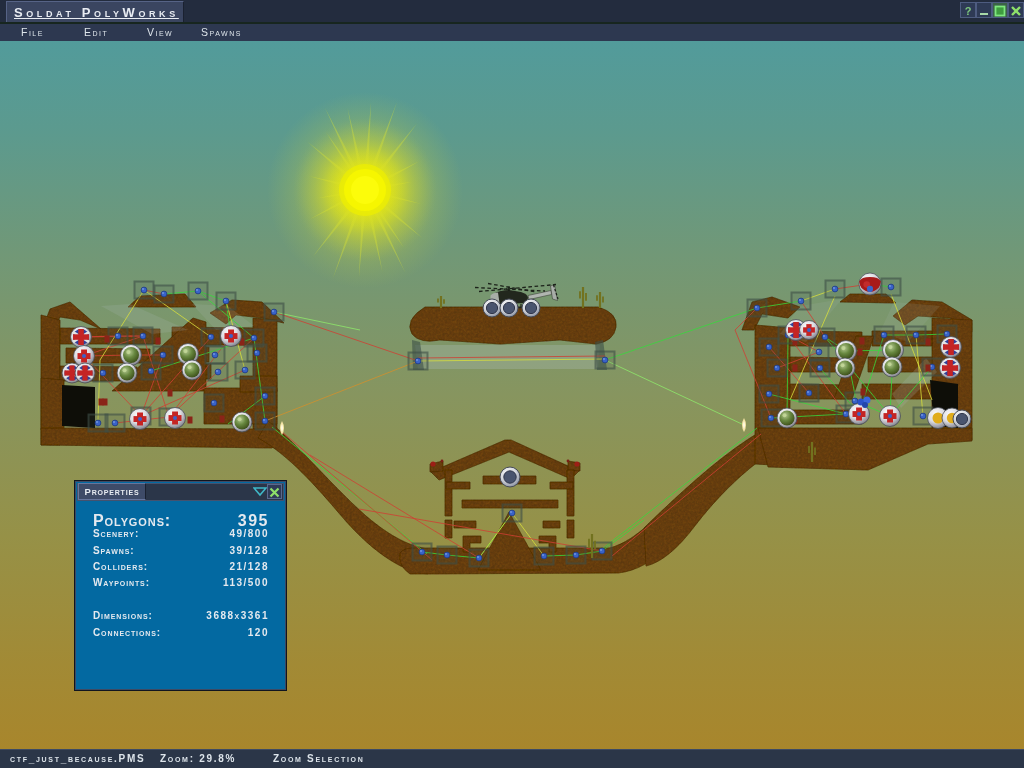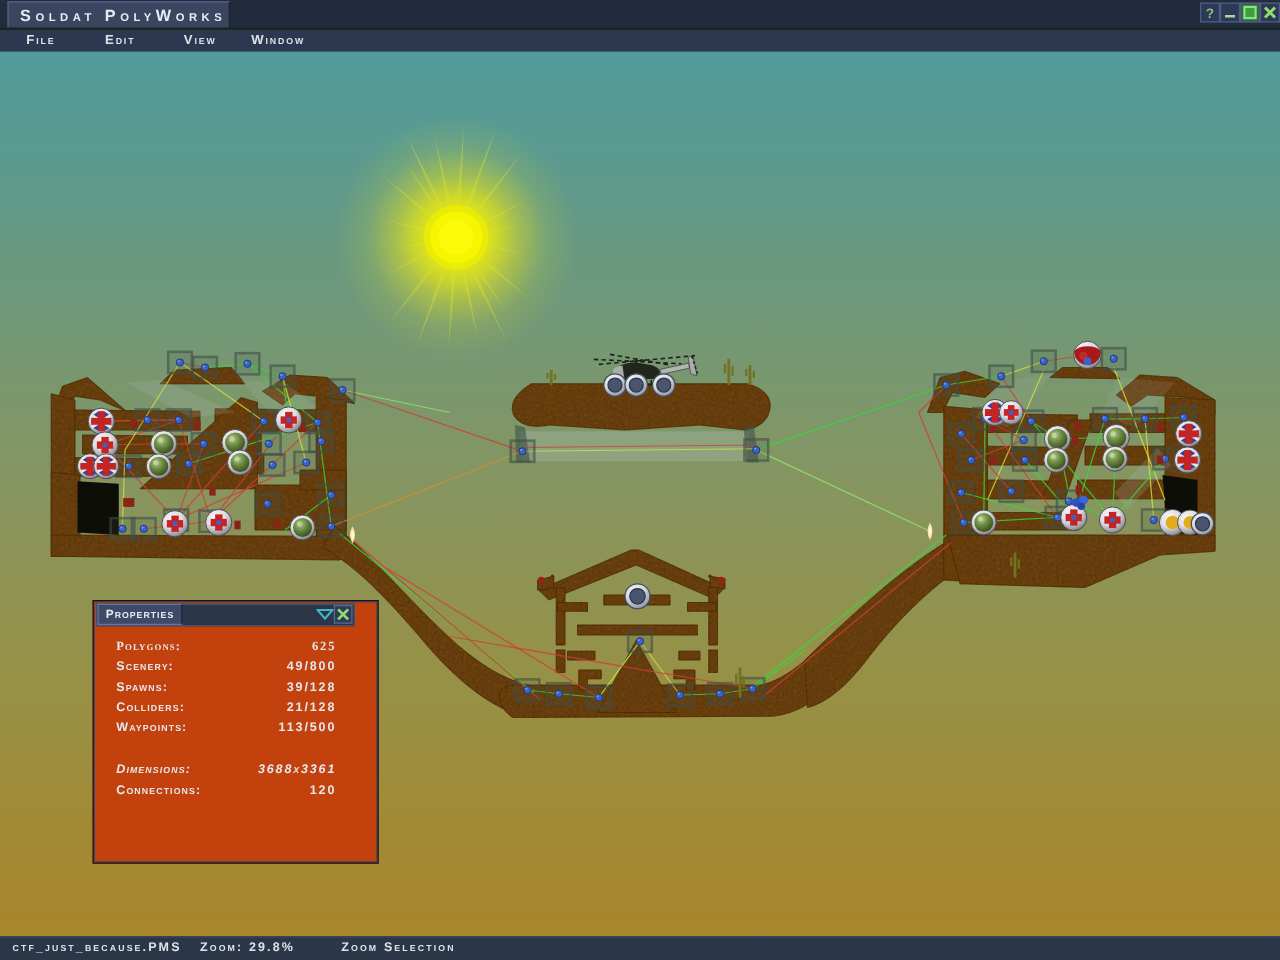--- a/index.html
+++ b/index.html
@@ -1,32 +1,32 @@
 <!DOCTYPE html>
 <html><head><meta charset="utf-8"><style>
 html,body{margin:0;padding:0;width:1024px;height:768px;overflow:hidden;
  font-family:"Liberation Sans",sans-serif;}
 #app{position:relative;width:1024px;height:768px;background:#2b3648;}
 .sc{font-variant:small-caps;}
 #titlebar{position:absolute;left:0;top:0;width:1024px;height:24px;background:#232c3e;}
 #titlebox{position:absolute;left:6px;top:1px;width:169px;height:21px;background:#3a4560;
  border:1px solid #566386;border-bottom-color:#1a2130;border-right-color:#1a2130;
  color:#e8ecf2;font-size:13px;font-weight:bold;letter-spacing:3.6px;line-height:21px;
- text-align:center;padding-left:7px;}
+ text-align:left;padding-left:7px;text-decoration:underline;}
 .wbtn{position:absolute;top:2px;width:14px;height:14px;border:1px solid #4e5c80;
  background:#2e3a55;text-align:center;}
 #statusbar{position:absolute;left:0;top:749px;width:1024px;height:19px;background:#2b3648;
  border-top:1px solid #3d4a63;color:#dde4ea;font-size:10px;font-weight:bold;
  letter-spacing:1.7px;line-height:18px;}
 #menubar{position:absolute;left:0;top:24px;width:1024px;height:17px;background:#2d3850;
- color:#dde4ea;font-size:10.5px;font-weight:bold;letter-spacing:1.5px;line-height:17px;}
+ color:#dde4ea;font-size:10.5px;font-weight:normal;letter-spacing:1.5px;line-height:17px;}
 .mi{position:absolute;top:0;}
 #scene{position:absolute;left:0;top:41px;width:1024px;height:708px;}
 #props{position:absolute;left:74px;top:480px;width:211px;height:209px;
- background:#c2410c;border:1px solid #10151f;box-shadow:inset 0 0 0 1px #3d4a63;padding-left:16px;}
+ background:#0369a1;border:1px solid #10151f;box-shadow:inset 0 0 0 1px #3d4a63;}
 </style></head><body>
 <div id="app">
 <svg id="scene" width="1024" height="708" viewBox="0 41 1024 708">
 <defs>
 <linearGradient id="sky" x1="0" y1="41" x2="0" y2="749" gradientUnits="userSpaceOnUse">
           <stop offset="0" stop-color="#529b9b"></stop>
           <stop offset="0.13" stop-color="#5c9a8e"></stop>
           <stop offset="0.3" stop-color="#719877"></stop>
           <stop offset="0.5" stop-color="#87955f"></stop>
           <stop offset="0.7" stop-color="#969147"></stop>
@@ -572,36 +572,36 @@
         </svg></div>
  <div class="wbtn" style="left:1008px;"><svg width="12" height="12" viewBox="0 0 12 12">
           <path d="M2,2 L10,10 M10,2 L2,10" stroke="#8ee06a" stroke-width="2.4"></path>
         </svg></div>
 </div>
 <div style="position:absolute;left:0;top:22px;width:1024px;height:2px;background:#17261f;"></div>
 <div id="menubar" class="sc">
  <span class="mi" style="left:21px;">File</span>
  <span class="mi" style="left:84px;">Edit</span>
  <span class="mi" style="left:147px;">View</span>
- <span class="mi" style="left:201px;">Window</span>
+ <span class="mi" style="left:201px;">Spawns</span>
 </div>
 <div id="props">
 <div style="position:absolute;left:2px;top:2px;width:205px;height:16px;border:1px solid #44526f;background:#2b3649;"></div>
 <div class="sc" style="position:absolute;left:3px;top:2px;width:66px;height:15px;background:#3e4b68;border:1px solid #66759c;border-right-color:#1a2130;color:#e8ecf2;font-size:9.5px;font-weight:bold;letter-spacing:0.8px;line-height:15px;text-align:center;">Properties</div>
 <svg style="position:absolute;left:178px;top:6px;" width="14" height="10" viewBox="0 0 14 10">
         <path d="M1,1 L13,1 L7,8 Z" fill="none" stroke="#3fb8c8" stroke-width="1.6"></path>
       </svg>
 <div style="position:absolute;left:192px;top:3px;width:13px;height:13px;background:#2f3b58;border:1px solid #5a688e;"><svg width="13" height="13" viewBox="0 0 13 13">
           <path d="M2.5,2.5 L10.5,10.5 M10.5,2.5 L2.5,10.5" stroke="#8ee06a" stroke-width="2.2"></path>
         </svg></div>
-<div class="sc" style="position:absolute;left:18px;top:31px;width:176px;height:14px;color:#e4e9ef;font-size:10px;font-weight:bold;letter-spacing:0.9px;font-family:Liberation Serif, serif;">Polygons:<span style="float:right;letter-spacing:1.5px;">625</span></div>
+<div class="sc" style="position:absolute;left:18px;top:31px;width:176px;height:14px;color:#e4e9ef;font-size:16px;font-weight:bold;letter-spacing:0.9px;">Polygons:<span style="float:right;letter-spacing:1.5px;">395</span></div>
 <div class="sc" style="position:absolute;left:18px;top:47px;width:176px;height:14px;color:#e4e9ef;font-size:10px;font-weight:bold;letter-spacing:0.9px;">Scenery:<span style="float:right;letter-spacing:1.5px;">49/800</span></div>
 <div class="sc" style="position:absolute;left:18px;top:64px;width:176px;height:14px;color:#e4e9ef;font-size:10px;font-weight:bold;letter-spacing:0.9px;">Spawns:<span style="float:right;letter-spacing:1.5px;">39/128</span></div>
 <div class="sc" style="position:absolute;left:18px;top:80px;width:176px;height:14px;color:#e4e9ef;font-size:10px;font-weight:bold;letter-spacing:0.9px;">Colliders:<span style="float:right;letter-spacing:1.5px;">21/128</span></div>
 <div class="sc" style="position:absolute;left:18px;top:96px;width:176px;height:14px;color:#e4e9ef;font-size:10px;font-weight:bold;letter-spacing:0.9px;">Waypoints:<span style="float:right;letter-spacing:1.5px;">113/500</span></div>
 <div class="sc" style="position:absolute;left:18px;top:112px;width:176px;height:14px;color:#e4e9ef;font-size:10px;font-weight:bold;letter-spacing:0.9px;margin-top:34px;">Connections:<span style="float:right;letter-spacing:1.5px;">120</span></div>
-<div class="sc" style="position:absolute;left:18px;top:129px;width:176px;height:14px;color:#e4e9ef;font-size:10px;font-weight:bold;letter-spacing:0.9px;font-style:italic;">Dimensions:<span style="float:right;letter-spacing:1.5px;">3688x3361</span></div>
+<div class="sc" style="position:absolute;left:18px;top:129px;width:176px;height:14px;color:#e4e9ef;font-size:10px;font-weight:bold;letter-spacing:0.9px;">Dimensions:<span style="float:right;letter-spacing:1.5px;">3688x3361</span></div>
 </div>
 <div id="statusbar">
  <span class="sc" style="position:absolute;left:10px;">ctf_just_because.PMS</span>
  <span class="sc" style="position:absolute;left:160px;">Zoom: 29.8%</span>
  <span class="sc" style="position:absolute;left:273px;">Zoom Selection</span>
 </div>
 </div>
 </body></html>

